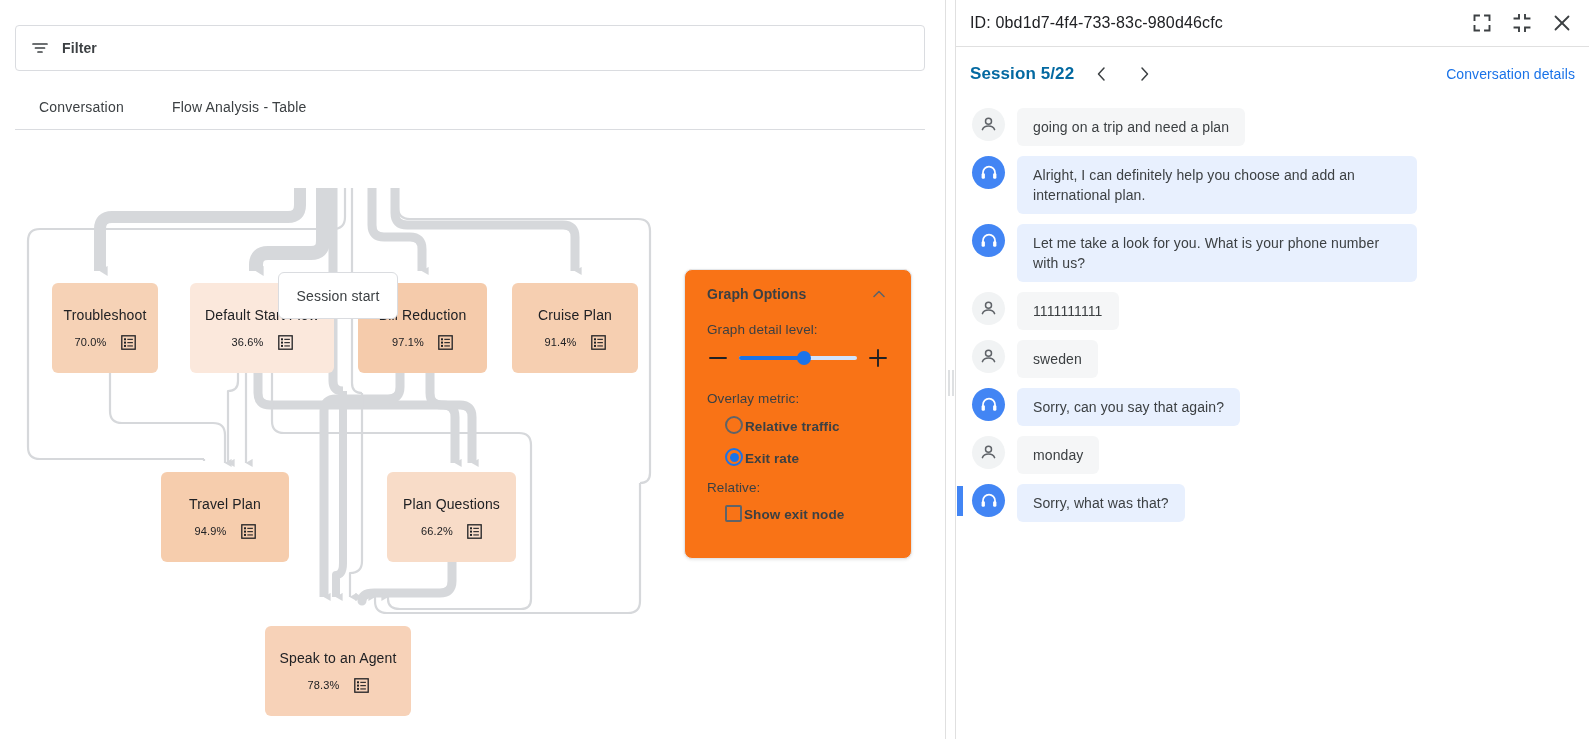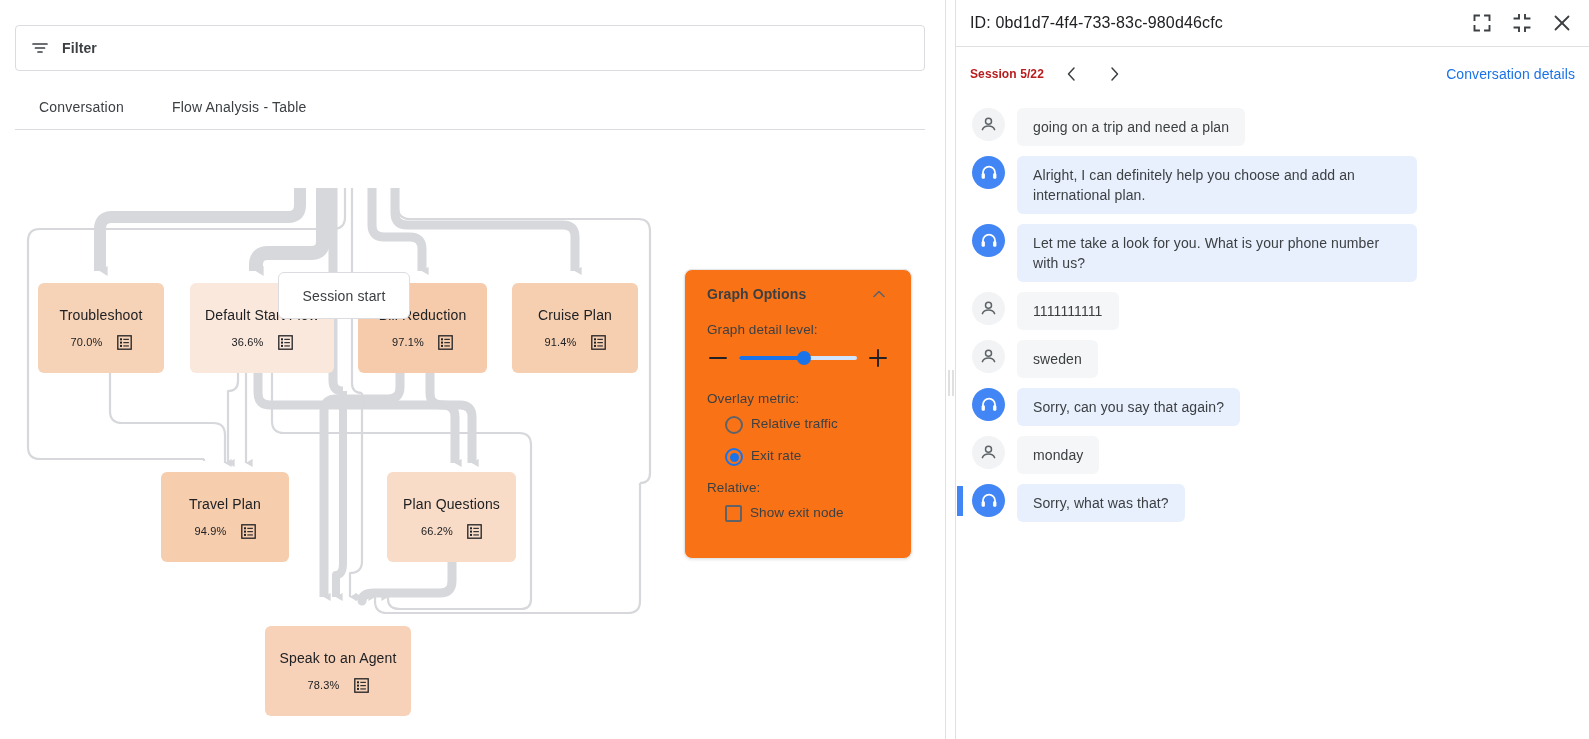--- a/index.html
+++ b/index.html
@@ -92,21 +92,21 @@
   }
   .node .node-meta {
     display: flex; align-items: center; justify-content: center; gap: 14px;
   }
   .node .node-pct { font-size: 11px; color: #202124; letter-spacing: .2px; }
   .node .list-icon { width: 15px; height: 15px; display: block; }
 
   #node-session-start {
     position: absolute;
     left: 278px; top: 141px;
-    width: 132px; height: 47px;
+    width: 120px; height: 47px;
     background: #ffffff;
     border: 1px solid #dadce0;
     border-radius: 6px;
     display: flex; align-items: center; justify-content: center;
     font-size: 14px; color: #3c4043; letter-spacing: .15px;
     cursor: pointer; z-index: 5;
   }
 
   
   #graph-options {
@@ -139,22 +139,22 @@
   #slider-fill {
     position: absolute; left: 0; top: 0; height: 4px; width: 55%;
     background: #1a73e8; border-radius: 2px;
   }
   #slider-thumb {
     position: absolute; left: 55%; top: 50%;
     width: 14px; height: 14px; margin-left: -7px; margin-top: -7px;
     border-radius: 50%; background: #1a73e8;
   }
   .radio-row, .check-row {
-    display: flex; align-items: flex-start; gap: 8px;
-    margin-left: 18px; margin-bottom: 14px; cursor: pointer;
+    display: flex; align-items: flex-end; gap: 2px;
+    margin-left: 18px; margin-bottom: 14px; cursor: pointer; font-weight: bold;
   }
   .radio-outer {
     width: 18px; height: 18px; border-radius: 50%;
     border: 2px solid #5f6368; flex: 0 0 18px;
     display: flex; align-items: center; justify-content: center;
   }
   .radio-row.checked .radio-outer { border-color: #1a73e8; }
   .radio-inner { width: 9px; height: 9px; border-radius: 50%; background: transparent; }
   .radio-row.checked .radio-inner { background: #1a73e8; }
   .radio-label, .check-label { font-size: 13.5px; color: #3c4043; letter-spacing: .1px; }
@@ -202,21 +202,21 @@
   }
   #conv-id { font-size: 16px; color: #202124; letter-spacing: .15px; flex: 1 1 auto; }
   .header-icon-btn {
     width: 26px; height: 26px; margin-left: 14px;
     display: flex; align-items: center; justify-content: center; cursor: pointer;
   }
   #session-bar {
     position: relative; height: 53px; width: 633px;
     display: flex; align-items: center; padding: 0 14px 0 14px;
   }
-  #session-label { font-size: 12px; color: #b91c1c; font-weight: bold; letter-spacing: .1px; }
+  #session-label { font-size: 17px; color: #0369a1; font-weight: bold; letter-spacing: .1px; }
   .nav-arrow {
     width: 28px; height: 28px; margin-left: 14px;
     display: flex; align-items: center; justify-content: center; cursor: pointer;
   }
   #session-spacer { flex: 1 1 auto; }
   #conv-details-link {
     font-size: 14px; color: #1a73e8; cursor: pointer; letter-spacing: .1px;
   }
 
   
@@ -320,21 +320,21 @@
           <path d="M452,431 L452,450 Q452,462 440,462 L374,462 Q362,462 362,470 L362,466" stroke-width="9" marker-end="url(#arw)"></path>
 
           <path d="M640,352 L640,470 Q640,482 628,482 L387,482 Q375,482 375,470 L375,466" stroke-width="2.2" marker-end="url(#arw)"></path>
           <path d="M204,328 L204,330" stroke-width="2.2"></path>
           <path d="M521,478 L400,478 Q388,478 388,468 L388,466" stroke-width="2.2" marker-end="url(#arw)"></path>
         </g>
       </svg>
 
       <div id="node-session-start">Session start</div>
 
-      <div class="node" style="left:38px; top:152px; width:126px; height:90px; background:#f6d2b6;">
+      <div class="node" style="left:52px; top:152px; width:106px; height:90px; background:#f6d2b6;">
         <div class="node-title">Troubleshoot</div>
         <div class="node-meta">
           <span class="node-pct">70.0%</span>
           <span class="list-icon">
             <svg width="15" height="15" viewBox="0 0 15 15">
               <rect x="0.8" y="0.8" width="13.4" height="13.4" fill="none" stroke="#202124" stroke-width="1.3"></rect>
               <rect x="3" y="3.3" width="2" height="2" fill="#202124"></rect>
               <rect x="3" y="6.6" width="2" height="2" fill="#202124"></rect>
               <rect x="3" y="9.9" width="2" height="2" fill="#202124"></rect>
               <rect x="6.3" y="3.8" width="5.6" height="1.1" fill="#202124"></rect>

